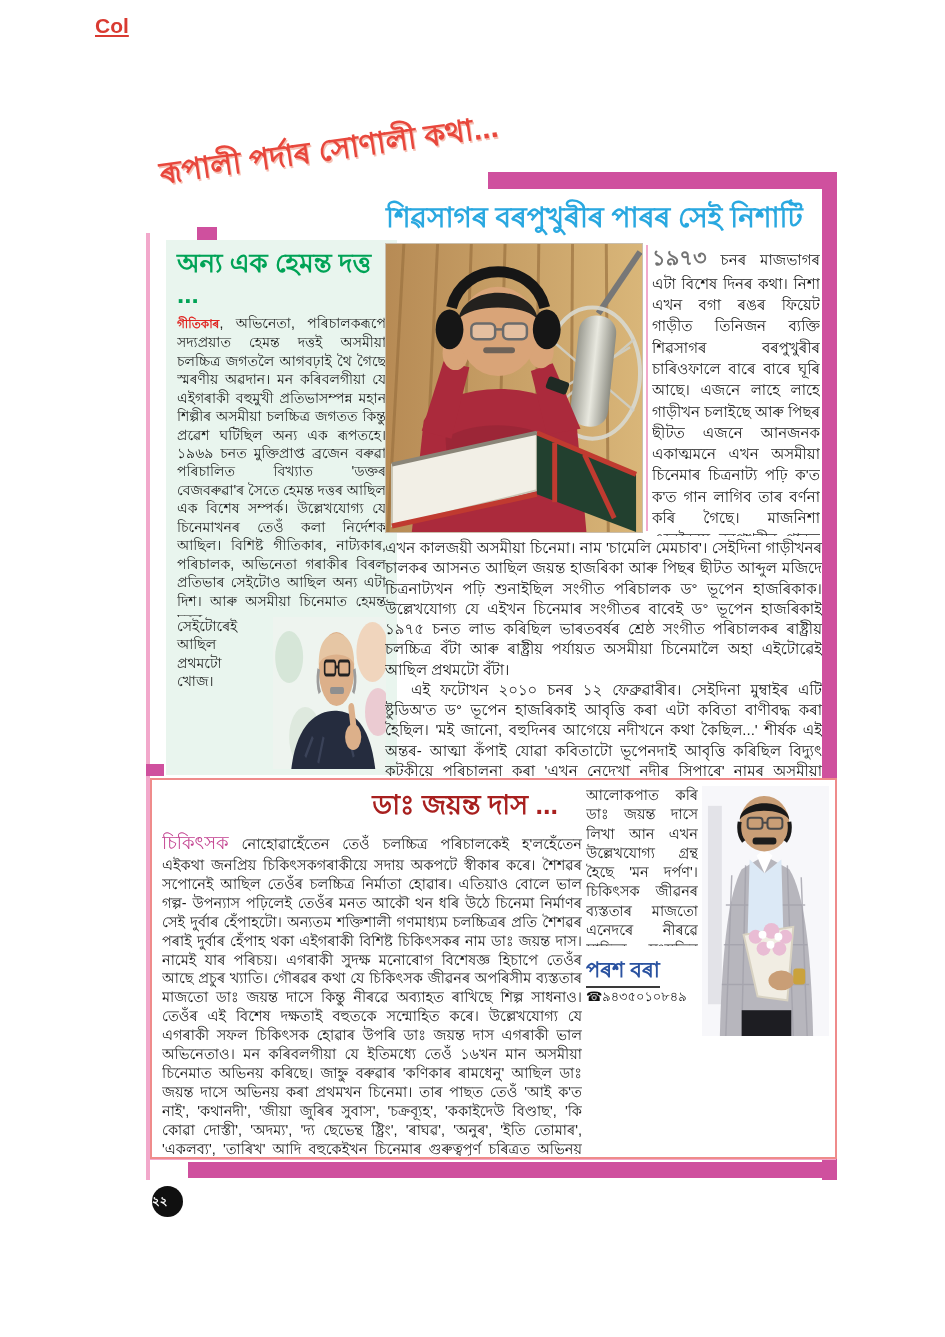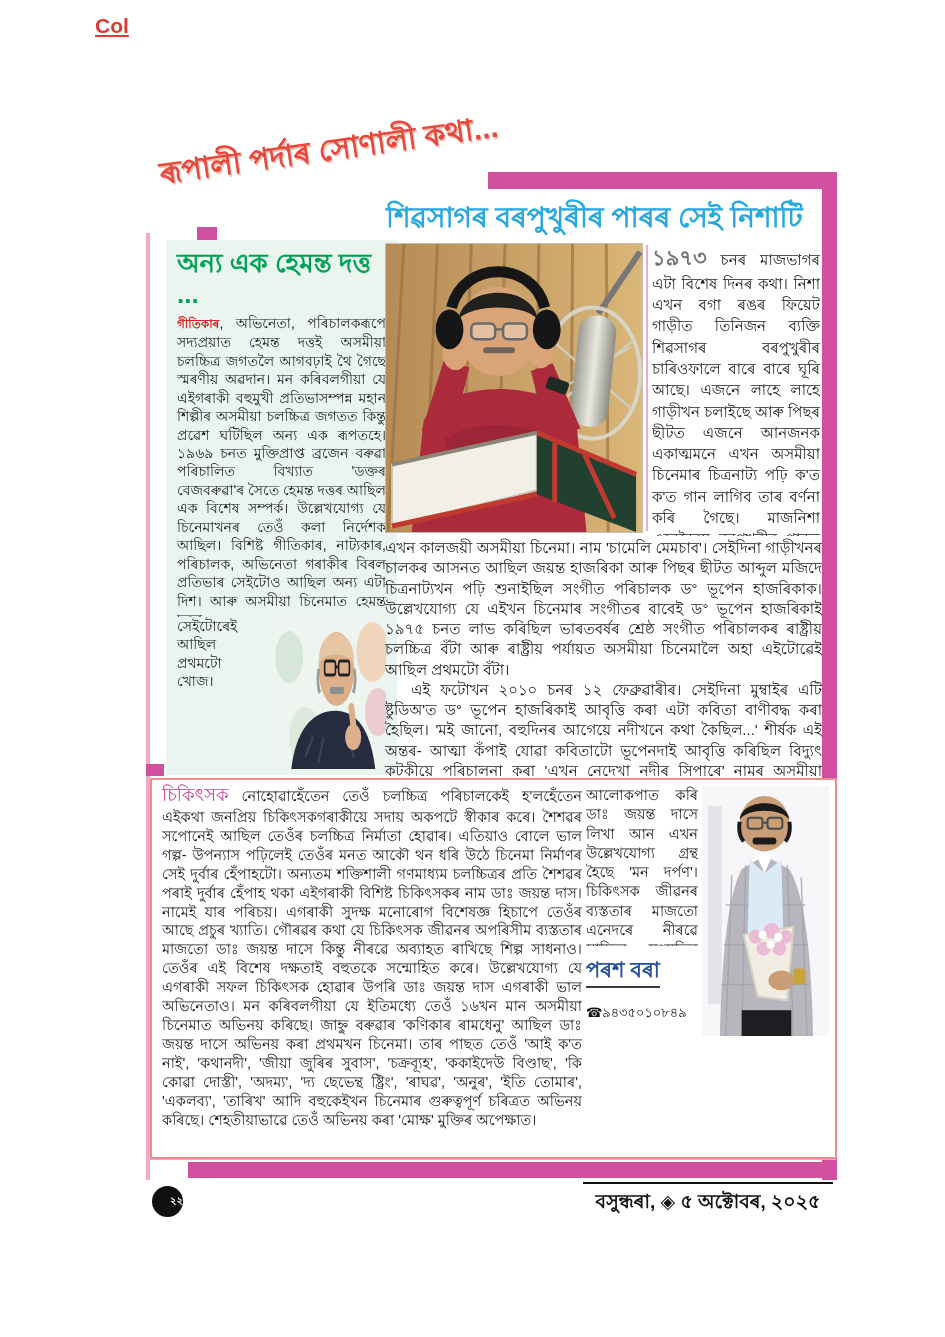--- a/index.html
+++ b/index.html
@@ -62,28 +62,28 @@
   .jayanta-left { position:absolute; left:10px; top:4px; width:420px; height:372px; overflow:hidden; }
   .jayanta-left h2 { color:#a8201f; font-size:27px; text-align:right; padding-right:24px; margin-bottom:3px; font-weight:bold; }
   .jayanta-left p { font-size:14.5px; line-height:1.31; text-align:justify; }
   .lead-magenta { color:#c2418f; font-weight:normal; font-size:18px; }
   .jayanta-right { position:absolute; left:434px; top:4px; width:243px; height:374px; overflow:hidden; }
   .jayanta-right > p { font-size:14.5px; line-height:1.33; text-align:justify; }
   .jayanta-row { display:flex; gap:4px; margin-top:2px; }
   .jayanta-narrow { width:112px; font-size:14.5px; line-height:1.33; }
   .jayanta-narrow p { height:160px; overflow:hidden; text-align:justify; }
   .author { color:#2a52a0; font-weight:bold; font-size:21px; margin-top:10px; border-bottom:2px solid #3a3a3a; display:inline-block; padding-bottom:2px; }
-  .phone { font-size:13px; margin-top:16px; color:#111; }
+  .phone { font-size:13px; margin-top:0; color:#111; }
   .jayanta-photo { width:127px; height:250px; }
 
   
   .footer-circle {
     position:absolute; left:152px; top:1186px; width:31px; height:31px; border-radius:50%;
-    background:#101010; color:#fff; display:flex; align-items:center; justify-content:flex-end;
-    font-size:10px; font-weight:bold;
+    background:#101010; color:#fff; display:flex; align-items:center; justify-content:flex-start;
+    font-size:12px; font-weight:bold;
   }
   .footer-date {
     position:absolute; left:583px; top:1182px; width:250px; text-align:center;
     font-size:19px; font-weight:bold; color:#111;
     border-top:2px solid #111; padding-top:3px; white-space:nowrap;
   }
 </style>
 </head>
 <body>
 
@@ -198,20 +198,21 @@
 
   <div class="bhupen-col"><span class="lead-year">১৯৭৩</span><span> চনৰ মাজভাগৰ এটা বিশেষ দিনৰ কথা। নিশা এখন বগা ৰঙৰ ফিয়েট গাড়ীত তিনিজন ব্যক্তি শিৱসাগৰ বৰপুখুৰীৰ চাৰিওফালে বাৰে বাৰে ঘূৰি আছে। এজনে লাহে লাহে গাড়ীখন চলাইছে আৰু পিছৰ ছীটত এজনে আনজনক একাত্মমনে এখন অসমীয়া চিনেমাৰ চিত্ৰনাট্য পঢ়ি ক'ত ক'ত গান লাগিব তাৰ বৰ্ণনা কৰি গৈছে। মাজনিশা এনেকৈয়ে বৰপুখুৰীৰ পাৰত সংগীতৰ পৰিকল্পনা কৰা সেই চিত্ৰনাট্যখনৰ আধাৰত পৰৱৰ্তী সময়ত নিৰ্মাণ হৈছিল</span></div>
 
   <div class="bhupen-wide">
     <p>এখন কালজয়ী অসমীয়া চিনেমা। নাম 'চামেলি মেমচাব'। সেইদিনা গাড়ীখনৰ চালকৰ আসনত আছিল জয়ন্ত হাজৰিকা আৰু পিছৰ ছীটত আব্দুল মজিদে চিত্ৰনাট্যখন পঢ়ি শুনাইছিল সংগীত পৰিচালক ড° ভূপেন হাজৰিকাক। উল্লেখযোগ্য যে এইখন চিনেমাৰ সংগীতৰ বাবেই ড° ভূপেন হাজৰিকাই ১৯৭৫ চনত লাভ কৰিছিল ভাৰতবৰ্ষৰ শ্ৰেষ্ঠ সংগীত পৰিচালকৰ ৰাষ্ট্ৰীয় চলচ্চিত্ৰ বঁটা আৰু ৰাষ্ট্ৰীয় পৰ্যায়ত অসমীয়া চিনেমালৈ অহা এইটোৱেই আছিল প্ৰথমটো বঁটা।</p>
     <p class="indent">এই ফটোখন ২০১০ চনৰ ১২ ফেব্ৰুৱাৰীৰ। সেইদিনা মুম্বাইৰ এটি ষ্টুডিঅ'ত ড° ভূপেন হাজৰিকাই আবৃত্তি কৰা এটা কবিতা বাণীবদ্ধ কৰা হৈছিল। 'মই জানো, বহুদিনৰ আগেয়ে নদীখনে কথা কৈছিল...' শীৰ্ষক এই অন্তৰ- আত্মা কঁপাই যোৱা কবিতাটো ভূপেনদাই আবৃত্তি কৰিছিল বিদ্যুৎ কটকীয়ে পৰিচালনা কৰা 'এখন নেদেখা নদীৰ সিপাৰে' নামৰ অসমীয়া চলচ্চিত্ৰখনৰ বাবে। স্মৰণযোগ্য যে অসমীয়া চিনেমাৰ বাবে ভূপেনদাৰ কণ্ঠত সেয়াই আছিল অন্তিম ৰেকৰ্ডিং। বহুচৰ্চিত এই চিনেমাখন মুক্তিলাভ কৰিছিল ২০১২ চনৰ আজিৰ দিনটোতে, ১৪ ছেপ্টেম্বৰত।</p>
   </div>
 
   <section class="jayanta-box">
     <div class="jayanta-left">
+      <h2>ডাঃ জয়ন্ত দাস ...</h2>
       <p><span class="lead-magenta">চিকিৎসক</span><span> নোহোৱাহেঁতেন তেওঁ চলচ্চিত্ৰ পৰিচালকেই হ'লহেঁতেন এইকথা জনপ্ৰিয় চিকিৎসকগৰাকীয়ে সদায় অকপটে স্বীকাৰ কৰে। শৈশৱৰ সপোনেই আছিল তেওঁৰ চলচ্চিত্ৰ নিৰ্মাতা হোৱাৰ। এতিয়াও বোলে ভাল গল্প- উপন্যাস পঢ়িলেই তেওঁৰ মনত আকৌ থন ধৰি উঠে চিনেমা নিৰ্মাণৰ সেই দুৰ্বাৰ হেঁপাহটো। অন্যতম শক্তিশালী গণমাধ্যম চলচ্চিত্ৰৰ প্ৰতি শৈশৱৰ পৰাই দুৰ্বাৰ হেঁপাহ থকা এইগৰাকী বিশিষ্ট চিকিৎসকৰ নাম ডাঃ জয়ন্ত দাস। নামেই যাৰ পৰিচয়। এগৰাকী সুদক্ষ মনোৰোগ বিশেষজ্ঞ হিচাপে তেওঁৰ আছে প্ৰচুৰ খ্যাতি। গৌৰৱৰ কথা যে চিকিৎসক জীৱনৰ অপৰিসীম ব্যস্ততাৰ মাজতো ডাঃ জয়ন্ত দাসে কিন্তু নীৰৱে অব্যাহত ৰাখিছে শিল্প সাধনাও। তেওঁৰ এই বিশেষ দক্ষতাই বহুতকে সন্মোহিত কৰে। উল্লেখযোগ্য যে এগৰাকী সফল চিকিৎসক হোৱাৰ উপৰি ডাঃ জয়ন্ত দাস এগৰাকী ভাল অভিনেতাও। মন কৰিবলগীয়া যে ইতিমধ্যে তেওঁ ১৬খন মান অসমীয়া চিনেমাত অভিনয় কৰিছে। জাহ্নু বৰুৱাৰ 'কণিকাৰ ৰামধেনু' আছিল ডাঃ জয়ন্ত দাসে অভিনয় কৰা প্ৰথমখন চিনেমা। তাৰ পাছত তেওঁ 'আই ক'ত নাই', 'কথানদী', 'জীয়া জুৰিৰ সুবাস', 'চক্ৰব্যূহ', 'ককাইদেউ বিণ্ডাছ', 'কি কোৱা দোস্তী', 'অদম্য', 'দ্য ছেভেন্থ ষ্ট্ৰিং', 'ৰাঘৱ', 'অনুৰ', 'ইতি তোমাৰ', 'একলব্য', 'তাৰিখ' আদি বহুকেইখন চিনেমাৰ গুৰুত্বপূৰ্ণ চৰিত্ৰত অভিনয় কৰিছে। শেহতীয়াভাৱে তেওঁ অভিনয় কৰা 'মোক্ষ' মুক্তিৰ অপেক্ষাত।</span></p>
     </div>
     <div class="jayanta-right">
       <div class="jayanta-row">
         <div class="jayanta-narrow">
           <p>আলোকপাত কৰি ডাঃ জয়ন্ত দাসে লিখা আন এখন উল্লেখযোগ্য গ্ৰন্থ হৈছে 'মন দৰ্পণ'। চিকিৎসক জীৱনৰ ব্যস্ততাৰ মাজতো এনেদৰে নীৰৱে সাহিত্য- সংস্কৃতিৰ সাধনাৰে আমাৰ সমাজ জীৱনলৈ বৰঙনি আগবঢ়োৱা সুবক্তা তথা সমাজসেৱক ডাঃ জয়ন্ত দাস নতুন প্ৰজন্মৰ বাবে নিঃসন্দেহে প্ৰেৰণাৰ উৎস।</p>
           <div class="author">পৰশ বৰা</div>
           <div class="phone"><span>☎</span><span>৯৪৩৫০১০৮৪৯</span></div>
         </div>
         <svg class="jayanta-photo" viewBox="0 0 128 252" preserveAspectRatio="none">
@@ -257,19 +258,14 @@
           <ellipse cx="80" cy="196" rx="13" ry="10" fill="#c99e76"></ellipse>
           <rect x="92" y="184" width="12" height="16" rx="3" fill="#caa23c"></rect>
         </svg>
       </div>
     </div>
   </section>
 
   <div class="footer-circle">
       <span>২২</span>
     </div>
-  <div class="footer-date">
-    <span>বসুন্ধৰা,</span>
-    <span>◈</span>
-    <span>৫ অক্টোবৰ, ২০২৫</span>
-  </div>
 
 </div>
 
 </body></html>

